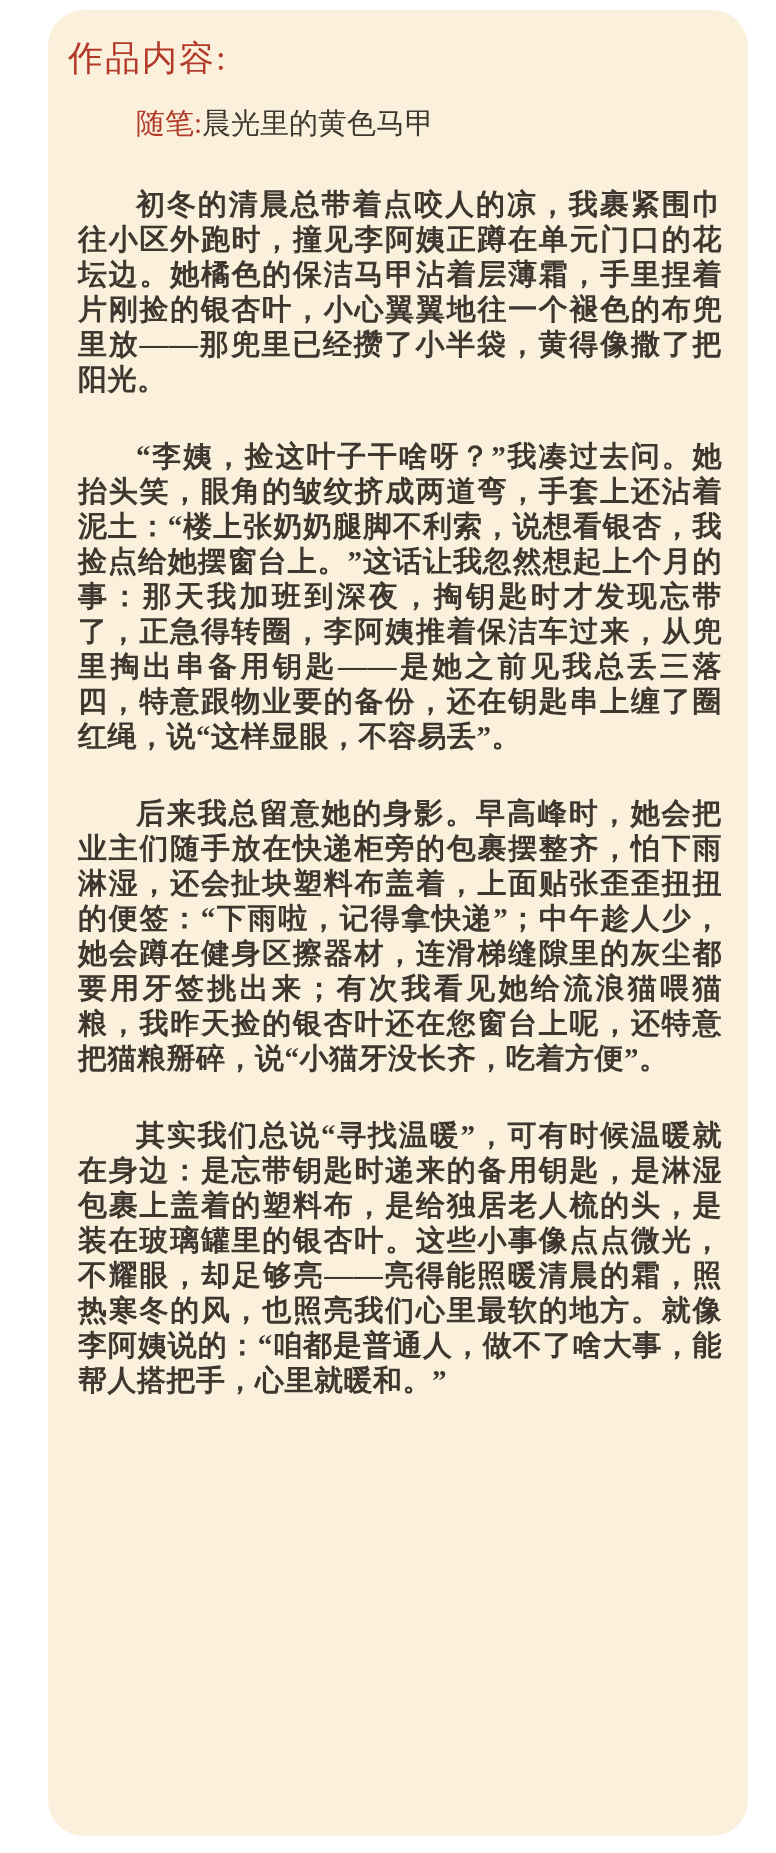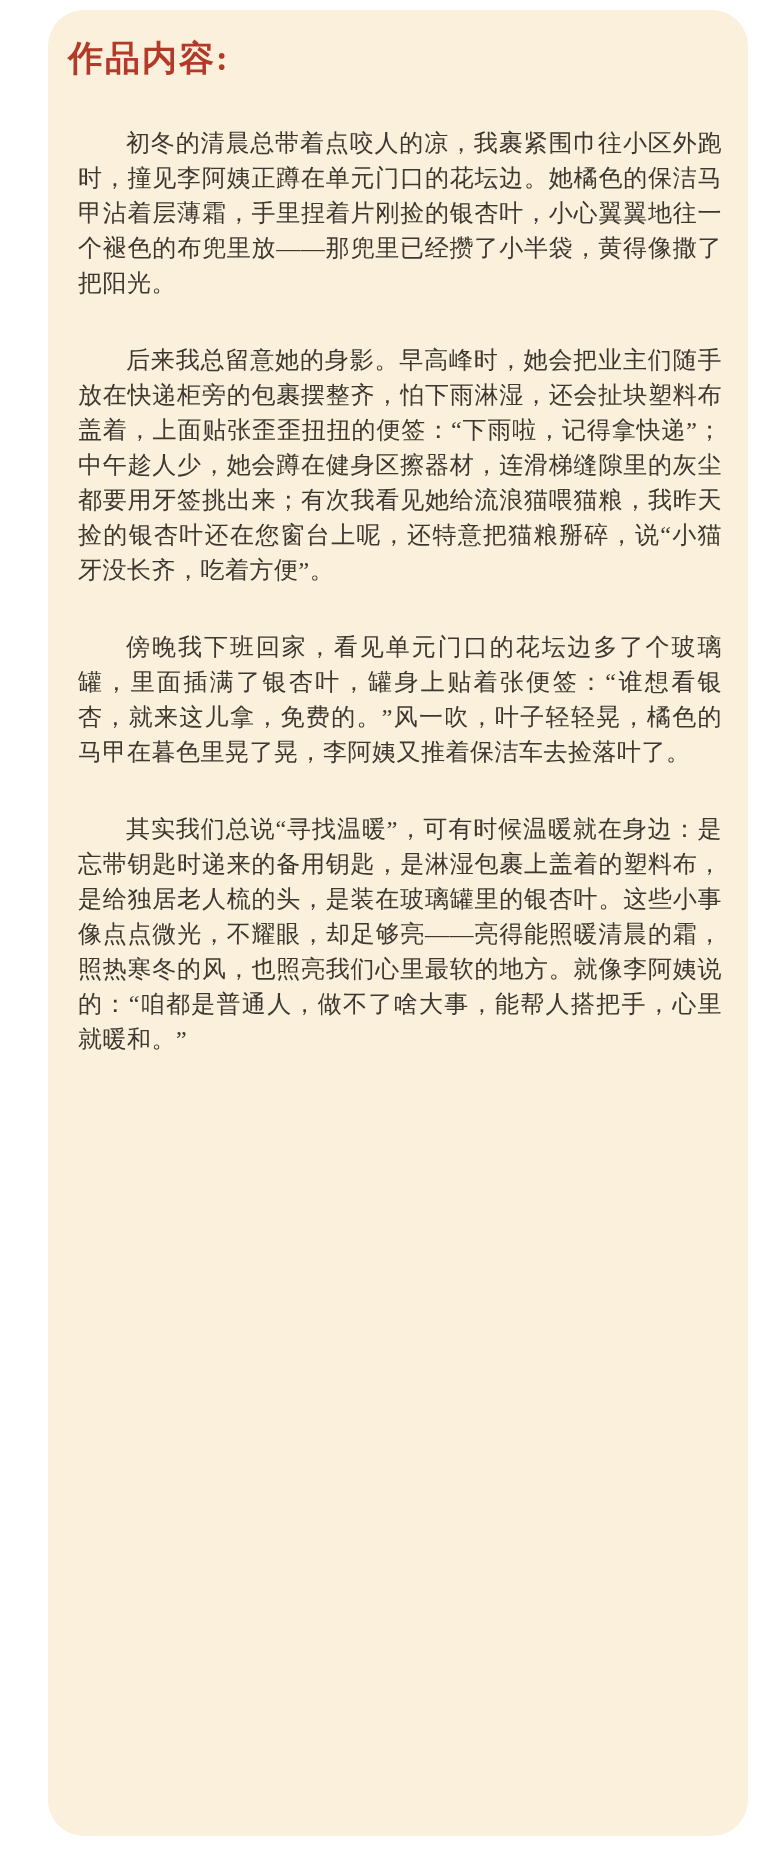--- a/index.html
+++ b/index.html
@@ -24,51 +24,55 @@
     width: 700px;
     min-height: 1826px;
     background: var(--card-bg);
     border-radius: 36px;
     padding: 28px 26px 52px 30px;
   }
   .section-title {
     margin: 0 0 0 -10px;
     font-size: 35px;
     line-height: 1.2;
-    font-weight: bold;
+    font-weight: normal;
     color: var(--accent-red);
     letter-spacing: 2px;
   }
   .essay-heading {
     margin-top: 26px;
     font-size: 29px;
     line-height: 35px;
     text-indent: 2em;
     color: var(--text-color);
   }
   .essay-label {
     color: var(--accent-red);
   }
   .para {
     margin: 42px 0 0 0;
-    font-size: 24px;
+    font-size: 29px;
     line-height: 35px;
     text-indent: 2em;
     text-align: justify;
     color: var(--text-color);
     letter-spacing: 0.5px;
+    font-weight: bold;
   }
   .para.first {
     margin-top: 46px;
   }
 </style>
 </head>
 <body>
 
 <div class="card">
   <h1 class="section-title">作品内容:</h1>
 
+  <div class="essay-heading">
+    <span class="essay-label">随笔:</span><span>晨光里的黄色马甲</span>
+  </div>
 
   <p class="para first">初冬的清晨总带着点咬人的凉，我裹紧围巾往小区外跑时，撞见李阿姨正蹲在单元门口的花坛边。她橘色的保洁马甲沾着层薄霜，手里捏着片刚捡的银杏叶，小心翼翼地往一个褪色的布兜里放——那兜里已经攒了小半袋，黄得像撒了把阳光。</p>
+  <p class="para">“李姨，捡这叶子干啥呀？”我凑过去问。她抬头笑，眼角的皱纹挤成两道弯，手套上还沾着泥土：“楼上张奶奶腿脚不利索，说想看银杏，我捡点给她摆窗台上。”这话让我忽然想起上个月的事：那天我加班到深夜，掏钥匙时才发现忘带了，正急得转圈，李阿姨推着保洁车过来，从兜里掏出串备用钥匙——是她之前见我总丢三落四，特意跟物业要的备份，还在钥匙串上缠了圈红绳，说“这样显眼，不容易丢”。</p>
   <p class="para">后来我总留意她的身影。早高峰时，她会把业主们随手放在快递柜旁的包裹摆整齐，怕下雨淋湿，还会扯块塑料布盖着，上面贴张歪歪扭扭的便签：“下雨啦，记得拿快递”；中午趁人少，她会蹲在健身区擦器材，连滑梯缝隙里的灰尘都要用牙签挑出来；有次我看见她给流浪猫喂猫粮，我昨天捡的银杏叶还在您窗台上呢，还特意把猫粮掰碎，说“小猫牙没长齐，吃着方便”。</p>
-  <p class="para">傍晚我下班回家，看见单元门口的花坛边多了个玻璃罐，里面插满了银杏叶，罐身上贴着张便签：“谁想看银杏，就来这儿拿，免费的。”风一吹，叶子轻轻晃，橘色的马甲在暮色里晃了晃，李阿姨又推着保洁车去捡落叶了。</p>
   <p class="para">其实我们总说“寻找温暖”，可有时候温暖就在身边：是忘带钥匙时递来的备用钥匙，是淋湿包裹上盖着的塑料布，是给独居老人梳的头，是装在玻璃罐里的银杏叶。这些小事像点点微光，不耀眼，却足够亮——亮得能照暖清晨的霜，照热寒冬的风，也照亮我们心里最软的地方。就像李阿姨说的：“咱都是普通人，做不了啥大事，能帮人搭把手，心里就暖和。”</p>
 </div>
 
 </body></html>

